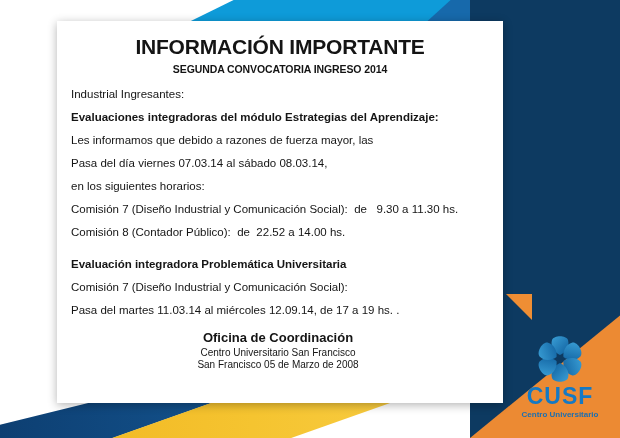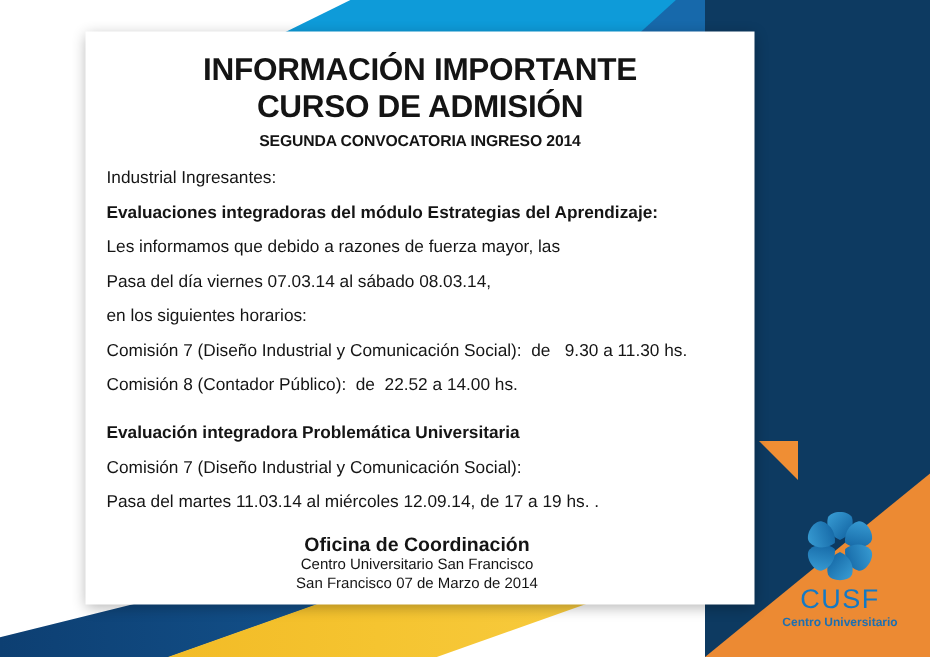--- a/index.html
+++ b/index.html
@@ -165,22 +165,22 @@
   .logo {
     position: absolute;
     right: 8px;
     bottom: 18px;
     width: 104px;
     text-align: center;
   }
   .logo-mark { display:block; margin: 0 auto; }
   .logo-word {
     font-family: "Liberation Sans", sans-serif;
-    font-size: 18px;
-    font-weight: normal;
+    font-size: 23px;
+    font-weight: bold;
     color: #1479c4;
     letter-spacing: 1px;
     line-height: 1;
     margin-top: 1px;
   }
   .logo-sub1 {
     font-size: 8px;
     font-weight: bold;
     color: #1d6fb0;
     line-height: 1.2;
@@ -214,41 +214,40 @@
     <div class="shape orange-tri"></div>
     <div class="shape bottom-navy"></div>
     <div class="shape bottom-gold"></div>
     <div class="shape logo-orange-tri"></div>
   </div>
 
   <div class="card">
 
     <div class="titleblock">
       <div class="title-line">INFORMACIÓN IMPORTANTE</div>
-      <div class="title-line">CURSO DE ADMISIÓN</div>
       <div class="subtitle">SEGUNDA CONVOCATORIA INGRESO 2014</div>
     </div>
 
     <div class="body-text">
       <div class="para">Industrial Ingresantes:</div>
       <div class="para bold">Evaluaciones integradoras del módulo Estrategias del Aprendizaje:</div>
       <div class="para">Les informamos que debido a razones de fuerza mayor, las</div>
       <div class="para">Pasa del día viernes 07.03.14 al sábado 08.03.14,</div>
       <div class="para">en los siguientes horarios:</div>
       <div class="para">Comisión 7 (Diseño Industrial y Comunicación Social):  de   9.30 a 11.30 hs.</div>
       <div class="para">Comisión 8 (Contador Público):  de  22.52 a 14.00 hs.</div>
       <div class="para bold spacer-before">Evaluación integradora Problemática Universitaria</div>
       <div class="para">Comisión 7 (Diseño Industrial y Comunicación Social):</div>
       <div class="para">Pasa del martes 11.03.14 al miércoles 12.09.14, de 17 a 19 hs. .</div>
     </div>
 
     <div class="signature">
       <div class="sig-title">Oficina de Coordinación</div>
       <div class="sig-line">Centro Universitario San Francisco</div>
-      <div class="sig-line">San Francisco 07 de Marzo de 2014</div>
+      <div class="sig-line">San Francisco 05 de Marzo de 2008</div>
     </div>
 
   </div>
 
   <div class="logo">
     <svg class="logo-mark" width="62" height="52" viewBox="0 0 62 52">
       <defs>
         <linearGradient id="pg" x1="0" y1="0" x2="1" y2="1">
           <stop offset="0%" stop-color="#3a9fd6"></stop>
           <stop offset="100%" stop-color="#0f5f9e"></stop>

